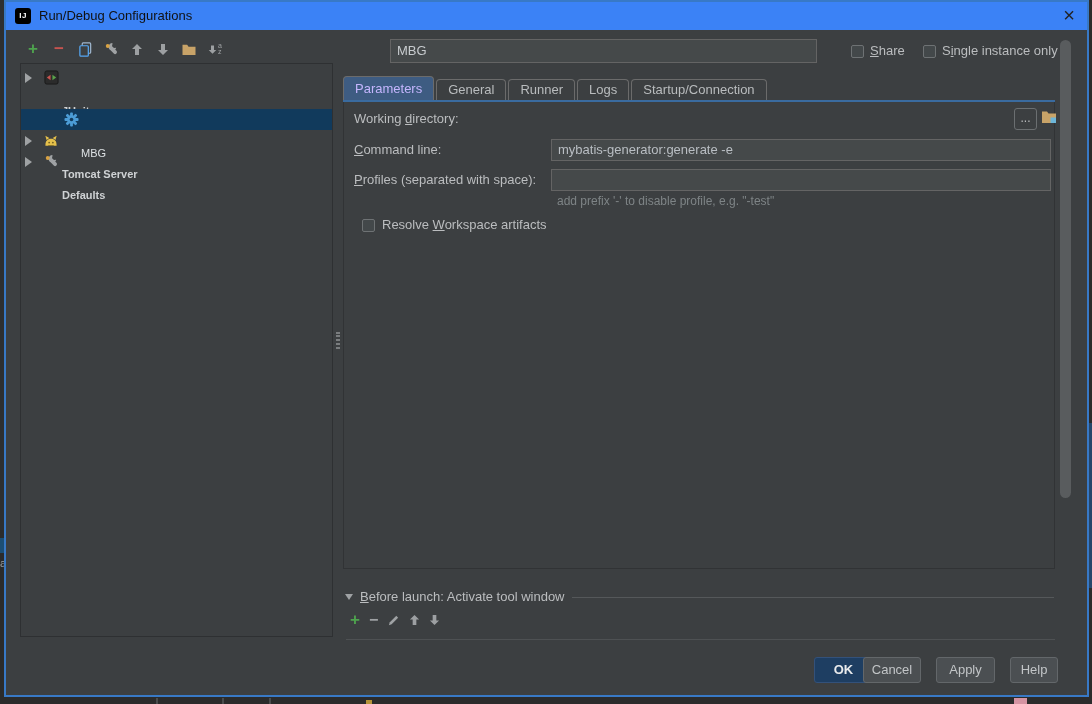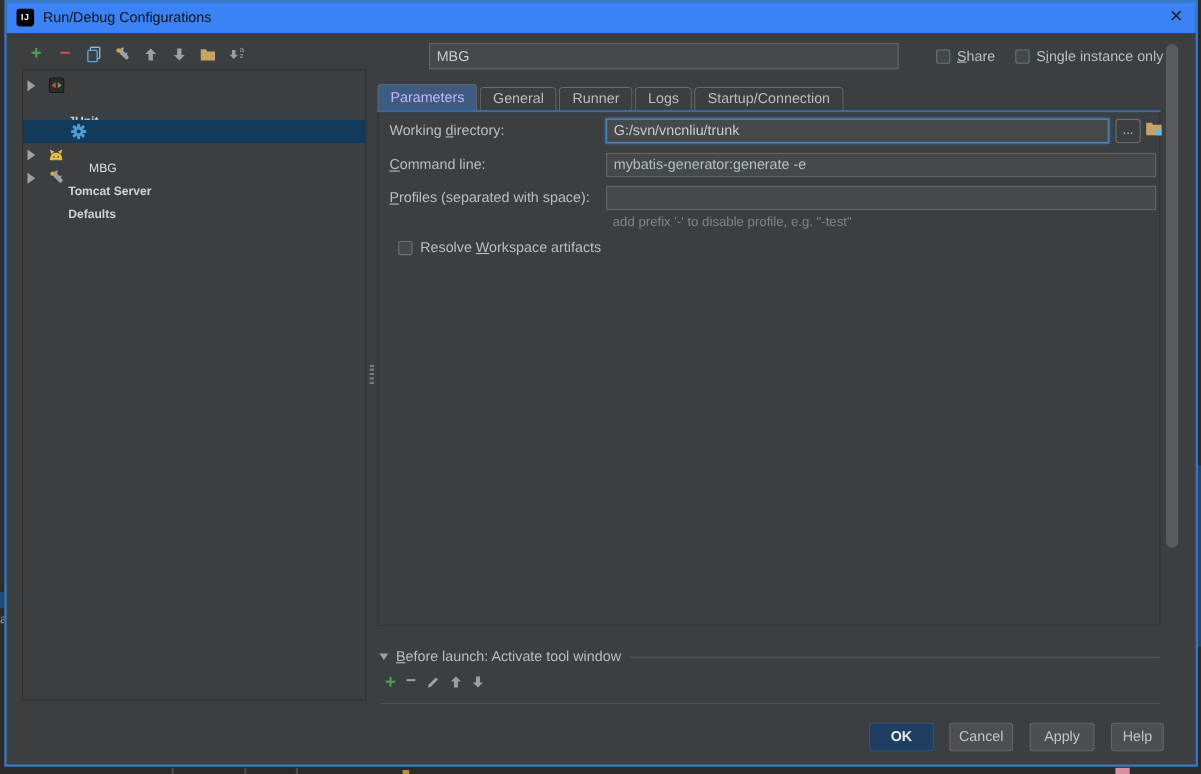--- a/index.html
+++ b/index.html
@@ -78,21 +78,21 @@
                    align-items:center; gap:7px; }
   .bl-arrow { width:0; height:0; border-top:6px solid #9fa2a4; border-left:4px solid transparent;
               border-right:4px solid transparent; }
   .bl-line { flex:1; border-top:1px solid #55585a; margin-top:2px; }
   .toolbar2 { position:absolute; left:344px; top:606px; height:24px; display:flex; gap:9px; align-items:center; }
   .list-line { position:absolute; left:340px; top:637px; width:709px; border-top:1px solid #4e5153; }
 
   
   .btn { position:absolute; top:655px; height:26px; border-radius:3px; font-size:13px;
          text-align:center; line-height:24px; cursor:pointer; }
-  .btn-ok { left:784px; width:59px; background:#1e3e62; border:1px solid #33517a; color:#e8eaec; font-weight:bold; }
+  .btn-ok { left:808px; width:59px; background:#1e3e62; border:1px solid #33517a; color:#e8eaec; font-weight:bold; }
   .btn-plain { background:#4b4f52; border:1px solid #63676a; color:#c2c5c7; }
 
   svg { display:block; }
 </style>
 </head>
 <body>
 
 <div class="screen">
 
   <div class="abs" style="left:0;top:538px;width:4px;height:15px;background:#1c4e74;"></div>
@@ -237,21 +237,20 @@
       <div class="tab">General</div>
       <div class="tab">Runner</div>
       <div class="tab">Logs</div>
       <div class="tab">Startup/Connection</div>
     </div>
     <div class="tab-underline"></div>
 
     <div class="panel">
 
       <div class="abs lbl" style="left:10px;top:6px;height:22px;line-height:22px;"><span>Working </span><span class="mn">d</span><span>irectory:</span></div>
-      <div class="abs field focused" style="left:207px;top:6px;width:457px;height:22px;line-height:20px;">G:/svn/vncnliu/trunk</div>
       <div class="browse-btn">...</div>
       <div class="abs" style="left:697px;top:8px;">
         <svg width="16" height="14" viewBox="0 0 16 14">
             <path d="M1 1.5 h5 l1.5 2 H15 v9.5 H1 Z" fill="#c8a368"></path>
             <rect x="9.5" y="7.5" width="5.5" height="5.5" fill="#6cb6d9"></rect>
           </svg>
       </div>
 
       <div class="abs lbl" style="left:10px;top:37px;height:22px;line-height:22px;"><span></span><span class="mn">C</span><span>ommand line:</span></div>
       <div class="abs field" style="left:207px;top:37px;width:500px;height:22px;line-height:20px;color:#b9bec3;">mybatis-generator:generate -e</div>

